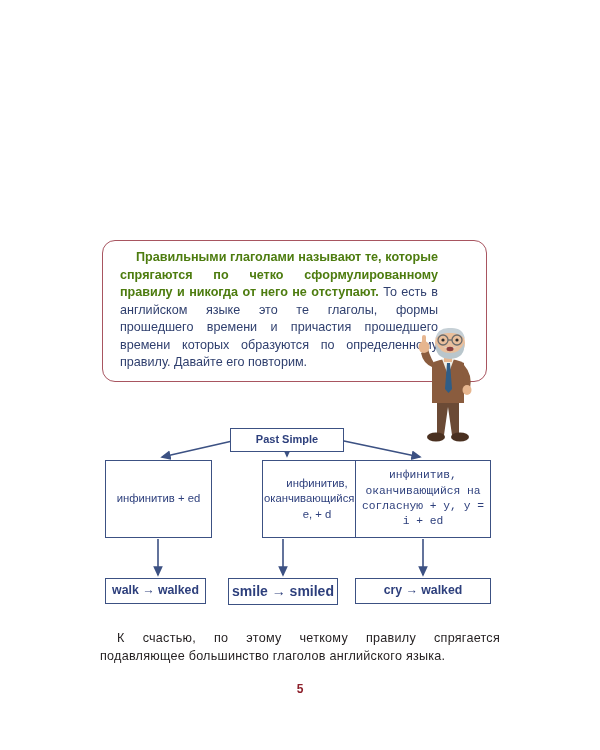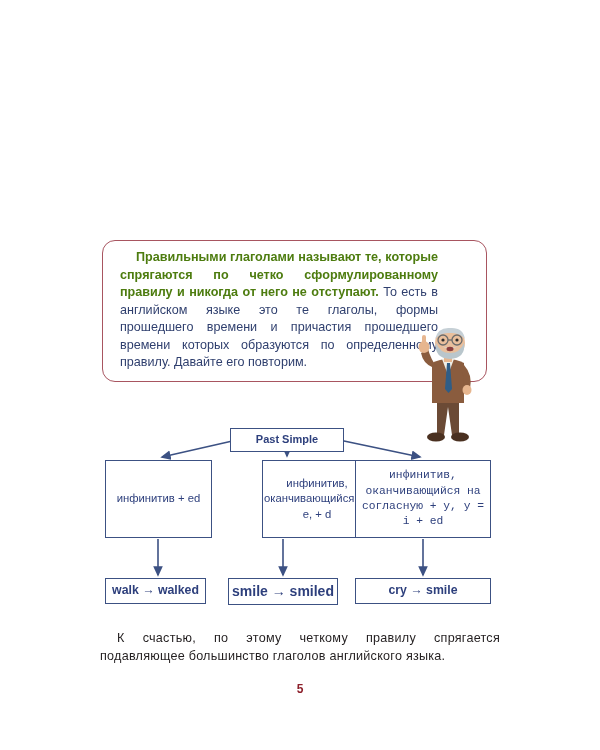--- a/index.html
+++ b/index.html
@@ -238,21 +238,21 @@
     </svg>
 
     <div class="fc-box root">Past Simple</div>
 
     <div class="fc-box mid m1">инфинитив + ed</div>
     <div class="fc-box mid m2">инфинитив, оканчивающийся на e, + d</div>
     <div class="fc-box mid m3">инфинитив, оканчивающийся на согласную + y, y = i + ed</div>
 
     <div class="fc-box r1">walk → walked</div>
     <div class="fc-box r2">smile → smiled</div>
-    <div class="fc-box r3">cry → smile</div>
+    <div class="fc-box r3">cry → walked</div>
   </div>
 
   <div class="outro-para">
     <span class="indent"></span><span>К счастью, по этому четкому правилу спрягается подавляющее большинство глаголов английского языка.</span>
   </div>
 
   <div class="page-number">5</div>
 
 </div>
 

